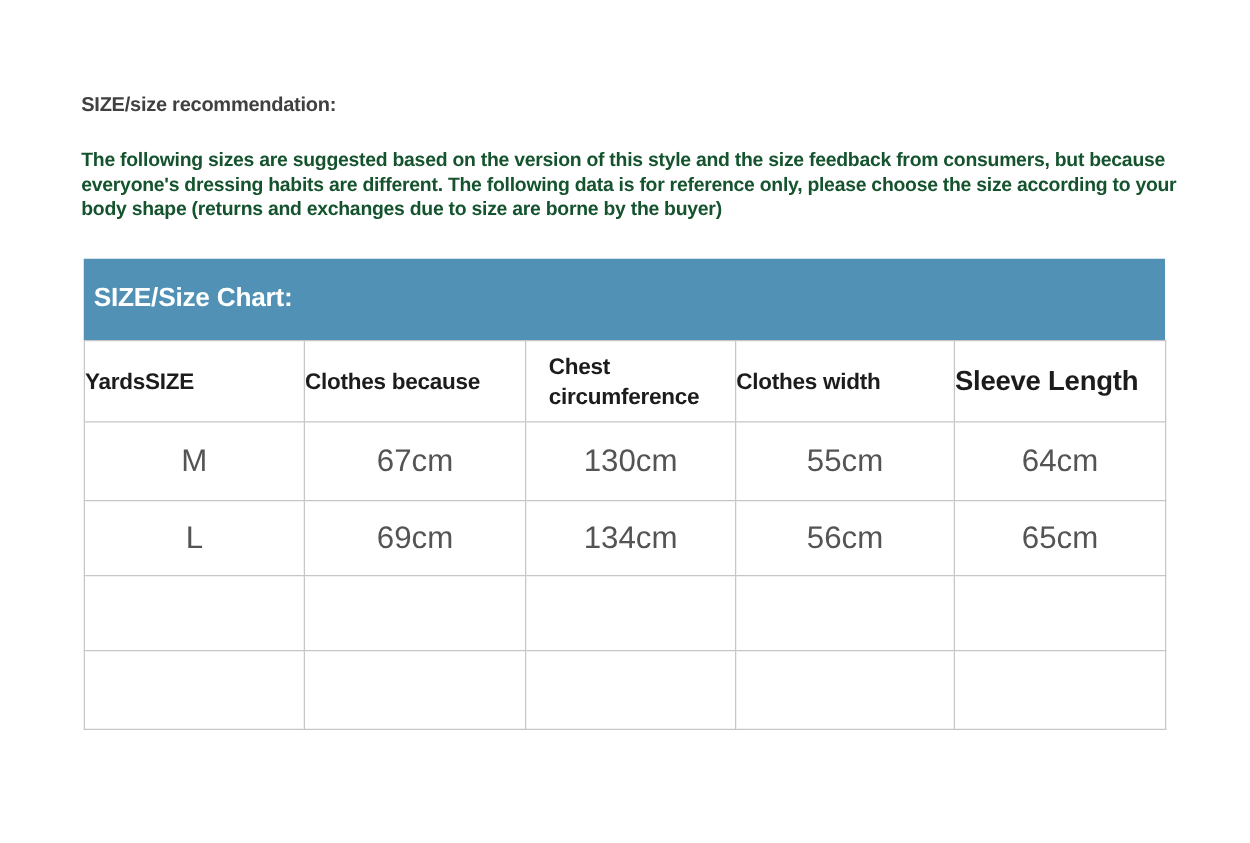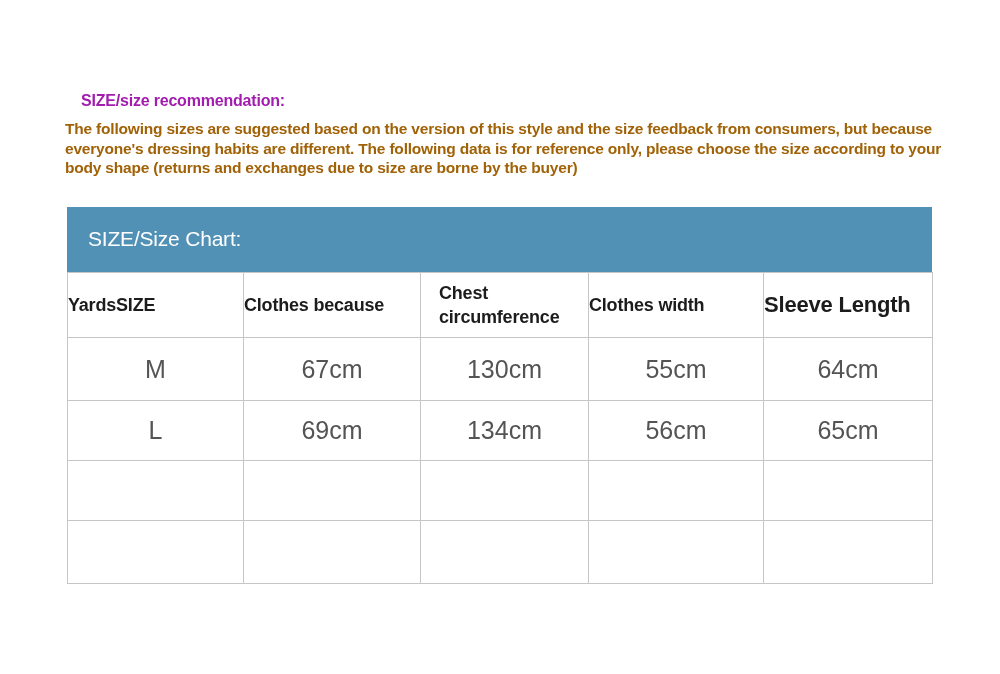--- a/index.html
+++ b/index.html
@@ -12,52 +12,52 @@
     position: relative;
     width: 1000px;
     height: 674px;
     background: #ffffff;
     overflow: hidden;
   }
   .rec-heading {
     position: absolute;
     left: 65px;
     top: 76px;
-    margin: 16px;
+    margin: 0;
     font-size: 16px;
     font-weight: bold;
-    color: #a21caf;
+    color: #404040;
     letter-spacing: -0.2px;
   }
   .rec-body {
     position: absolute;
     left: 65px;
     top: 119px;
     width: 878px;
     margin: 0;
     font-size: 15.5px;
     font-weight: bold;
-    color: #a16207;
+    color: #14532d;
     line-height: 19.5px;
     letter-spacing: -0.2px;
   }
   .chart-title-bar {
     position: absolute;
     left: 67px;
     top: 207px;
     width: 865px;
     height: 65px;
     background: #5191b5;
   }
   .chart-title-bar .bar-title {
     display: block;
-    padding-left: 21px;
+    padding-left: 8px;
     line-height: 63px;
     font-size: 21px;
-    font-weight: normal;
+    font-weight: bold;
     color: #ffffff;
     letter-spacing: -0.2px;
   }
   table.size-table {
     position: absolute;
     left: 67px;
     top: 272px;
     width: 865px;
     border-collapse: collapse;
     table-layout: fixed;

